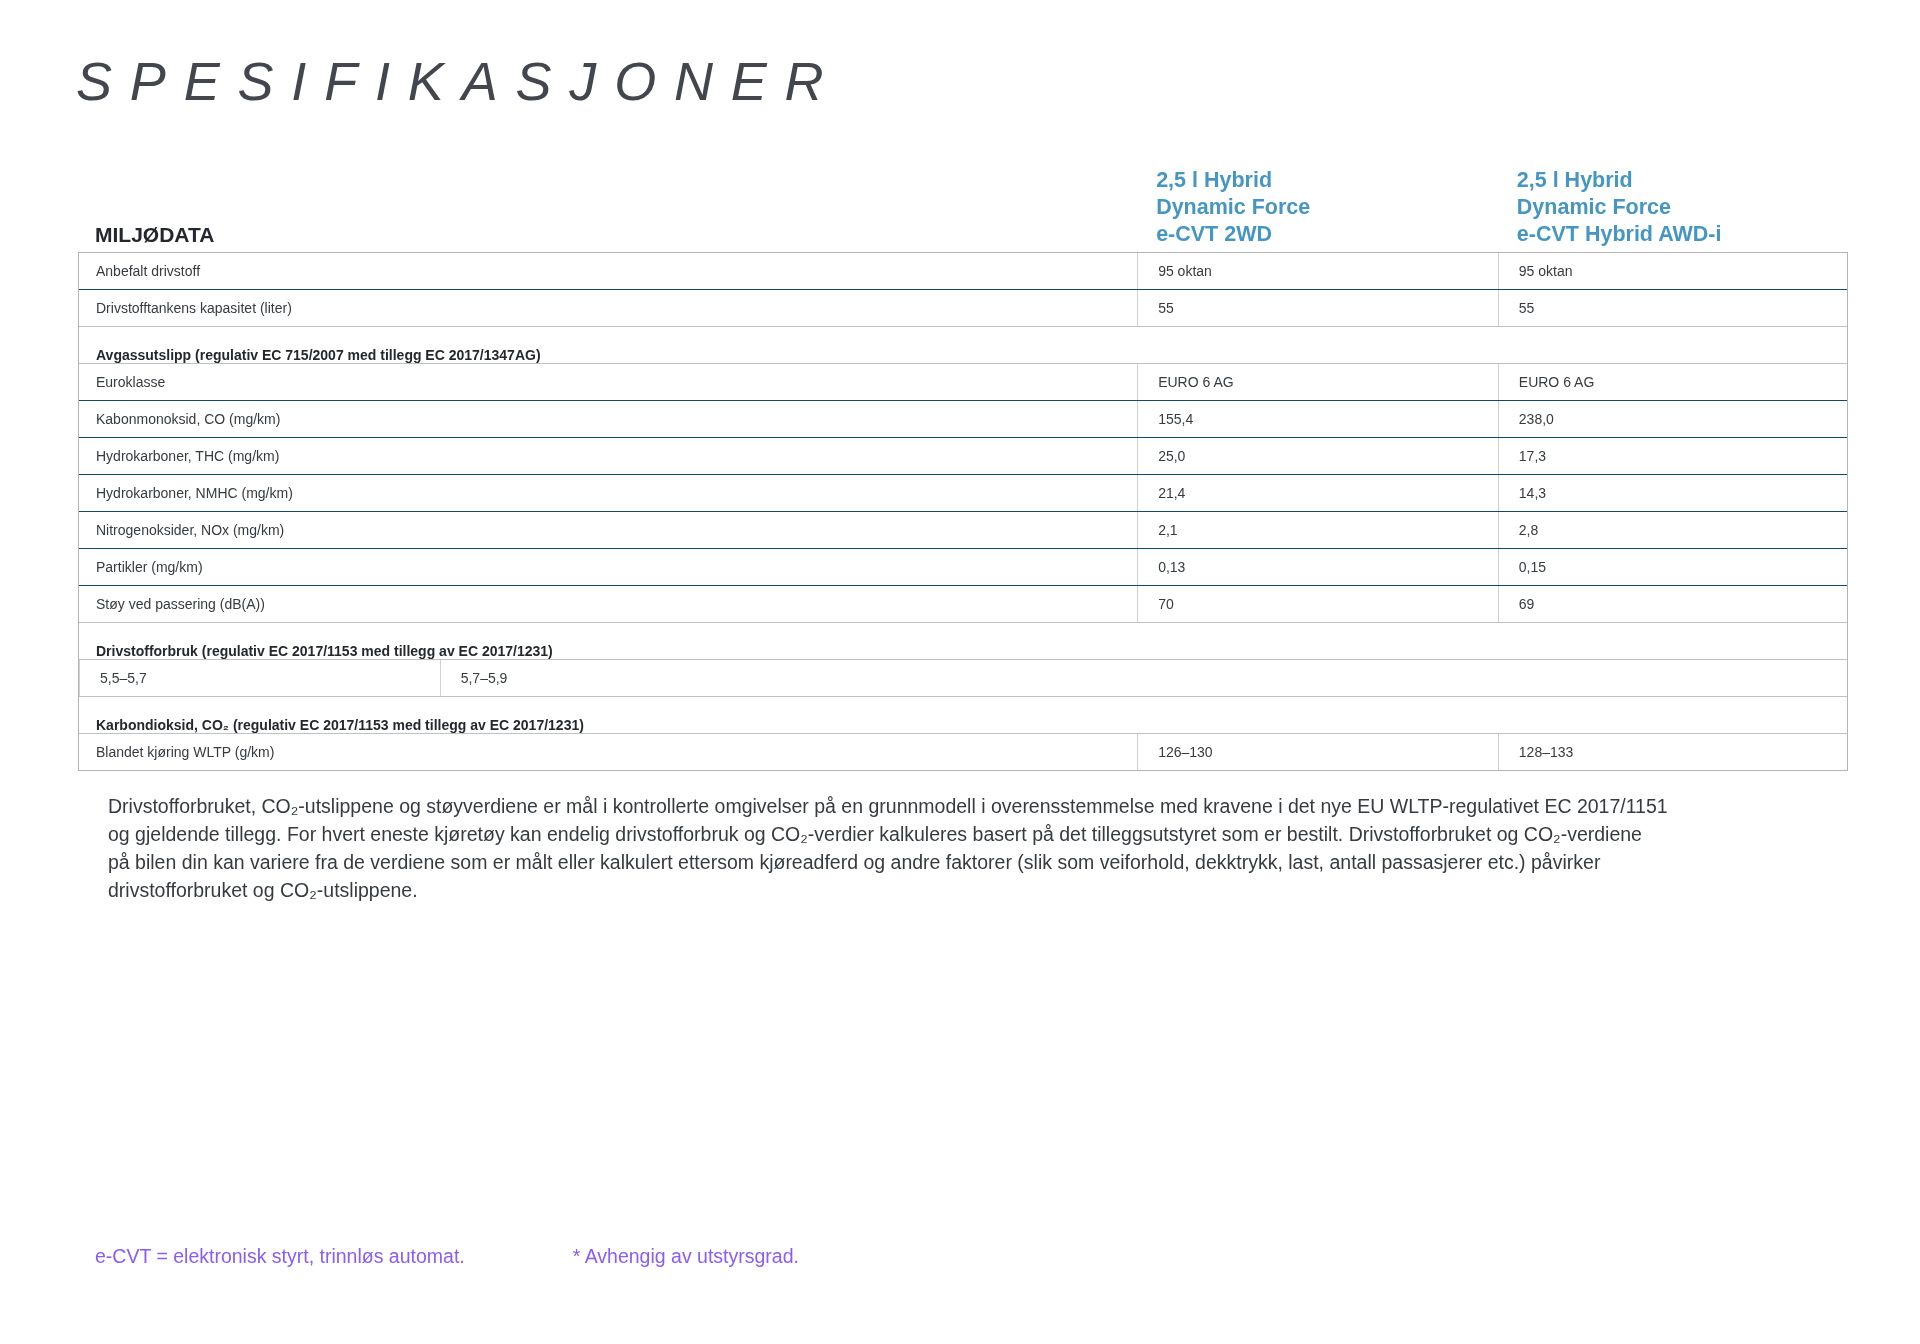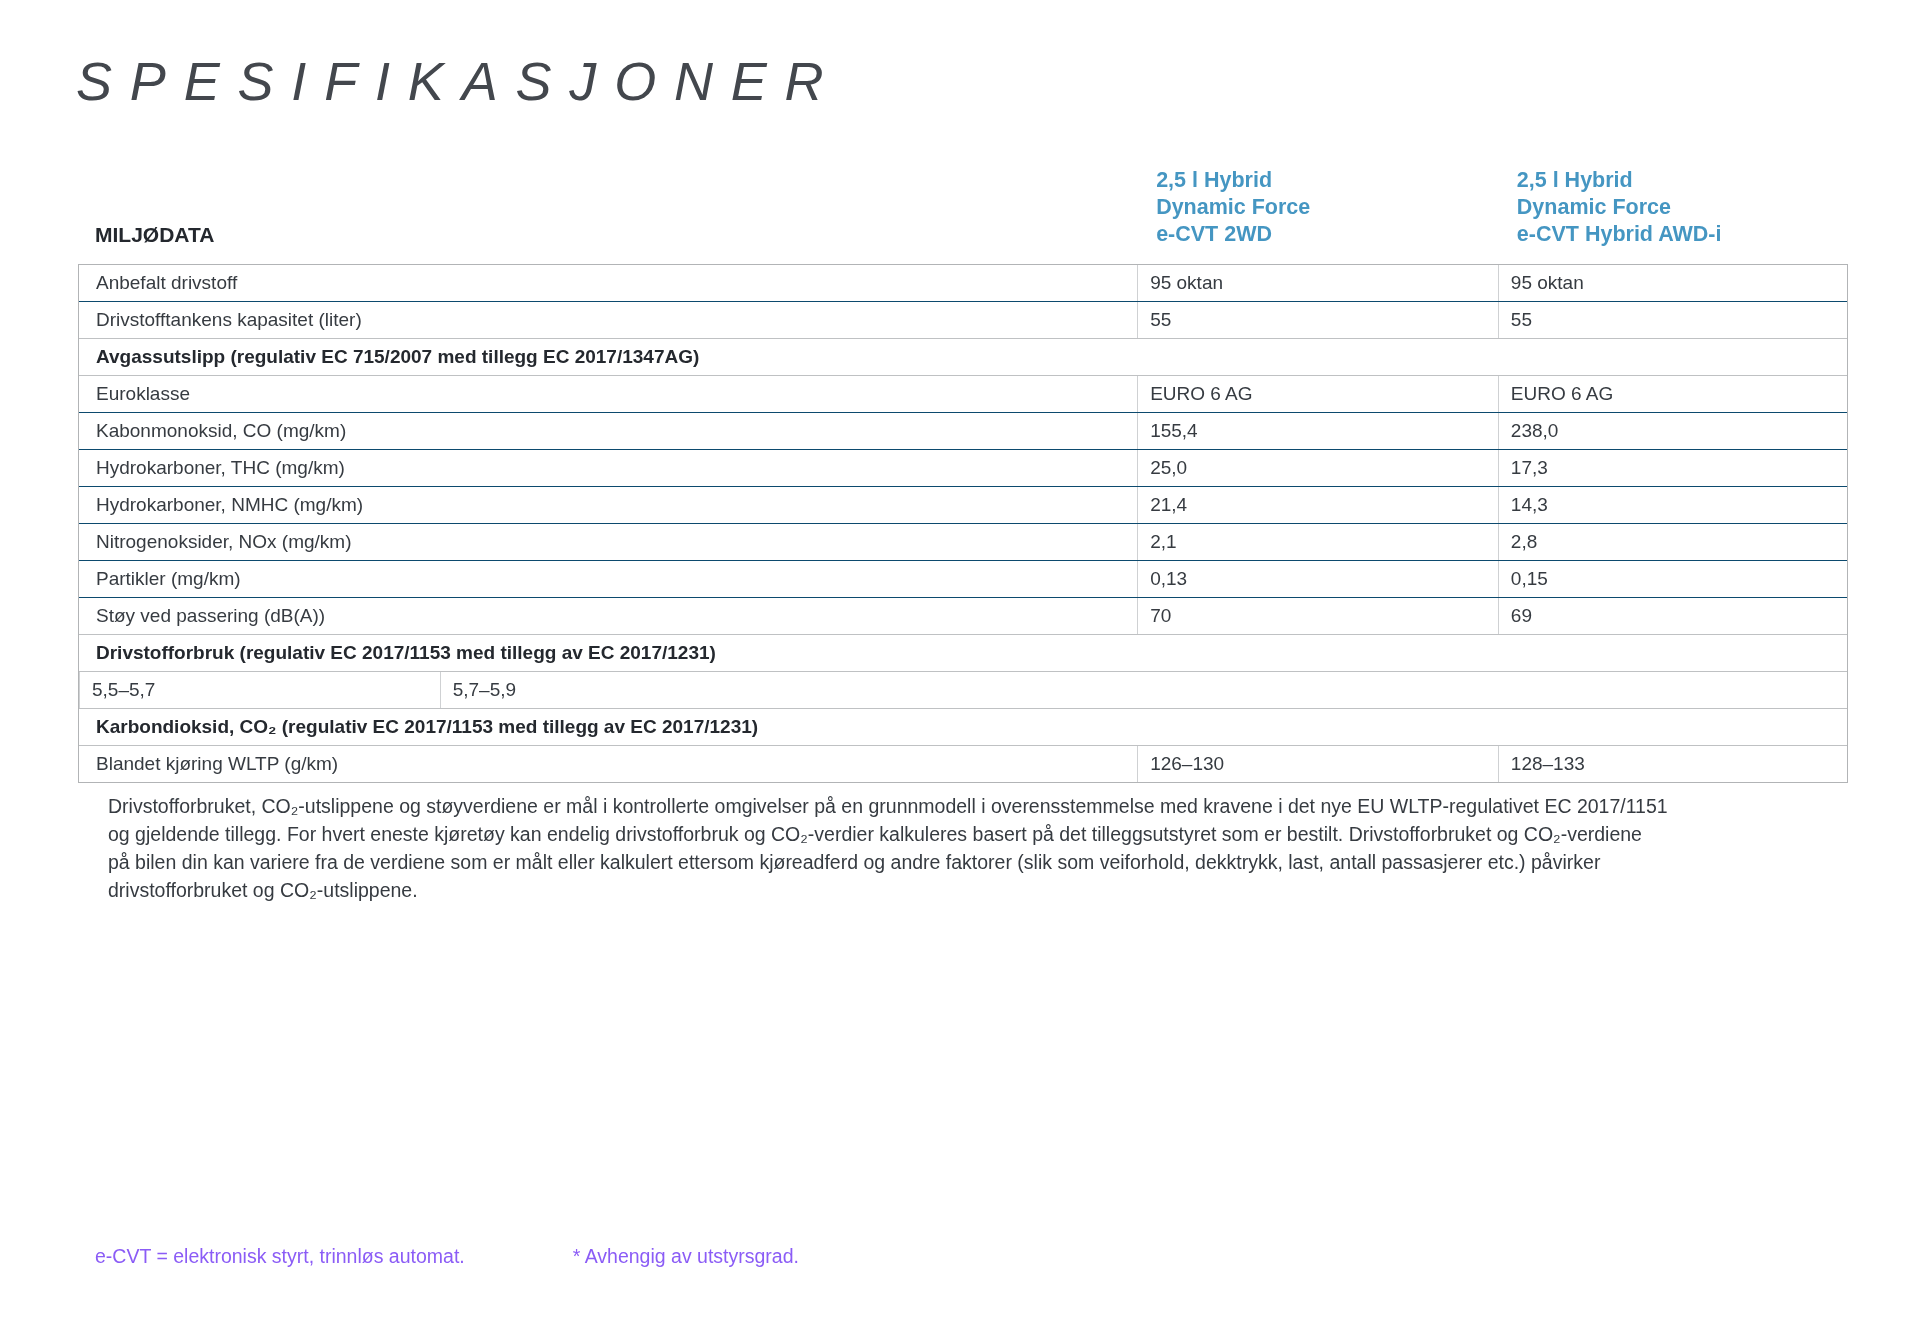--- a/index.html
+++ b/index.html
@@ -49,42 +49,42 @@
     font-size:21.5px;
     font-weight:bold;
     line-height:27px;
   }
   .hd-col.c1{width:20.40%;}
   .hd-col.c2{width:19.75%;}
   
   .spec-table{
     position:absolute;
     left:78px;
-    top:264px;
+    top:252px;
     width:1768px;
     border:1px solid #b2b4b6;
     background:#ffffff;
-    font-size:19px;
+    font-size:14px;
   }
   .trow{
     display:flex;
     height:36px;
     align-items:stretch;
     border-top:1px solid #0c4a6e;
   }
   .trow:first-child{border-top:none;}
-  .trow.section{border-top:1px solid #bfc1c3;}
+  .trow.section{border-top:1px solid #bfc1c3;align-items:flex-end;}
   .trow.section + .trow{border-top:1px solid #bfc1c3;}
   .cell{
     box-sizing:border-box;
     display:flex;
     align-items:center;
   }
   .cell.label{width:59.85%;padding-left:17px;}
-  .cell.val{border-left:1px solid #cfd1d3;padding-left:12px;}
+  .cell.val{border-left:1px solid #cfd1d3;padding-left:20px;}
   .cell.v1{width:20.40%;}
   .cell.v2{width:19.75%;}
   .cell.full{width:100%;padding-left:17px;font-weight:bold;color:#24282e;}
   
   .disclaimer{
     position:absolute;
     left:108px;
     top:792px;
     font-size:19.5px;
     line-height:28px;

